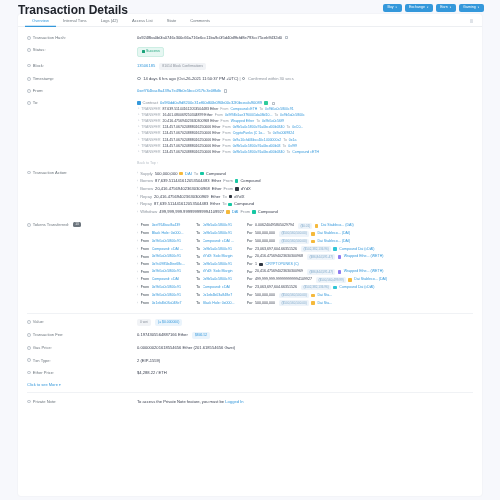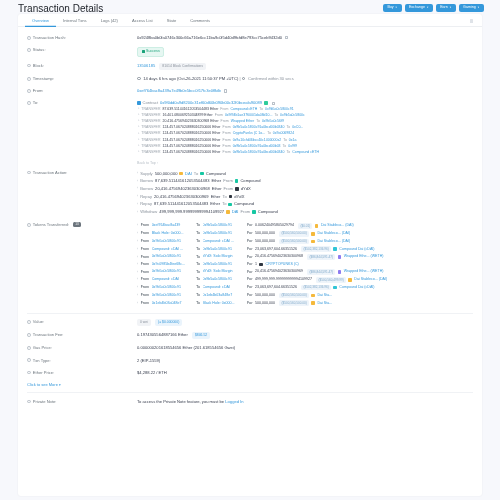--- a/index.html
+++ b/index.html
@@ -6,21 +6,21 @@
   html, body { margin:0; padding:0; }
   body {
     width:500px; height:500px; overflow:hidden;
     background:#f7f8fc;
     font-family:"Liberation Sans", sans-serif;
     font-size:4.2px; color:#3b4151;
     -webkit-font-smoothing:antialiased;
   }
   .page-title {
     position:absolute; left:18px; top:3px;
-    font-size:10px; color:#21252c; font-weight:400;
+    font-size:12px; color:#21252c; font-weight:700;
   }
   .topbtns { position:absolute; right:16px; top:4px; display:flex; gap:3px; }
   .topbtn {
     background:#3498db; color:#fff; border-radius:2px;
     font-size:3.6px; padding:2px 5px 2px 4px; line-height:1;
     display:flex; align-items:center; gap:2px; cursor:pointer;
     border:none; white-space:nowrap;
   }
   .caret { font-size:2.6px; opacity:.9; }
 

